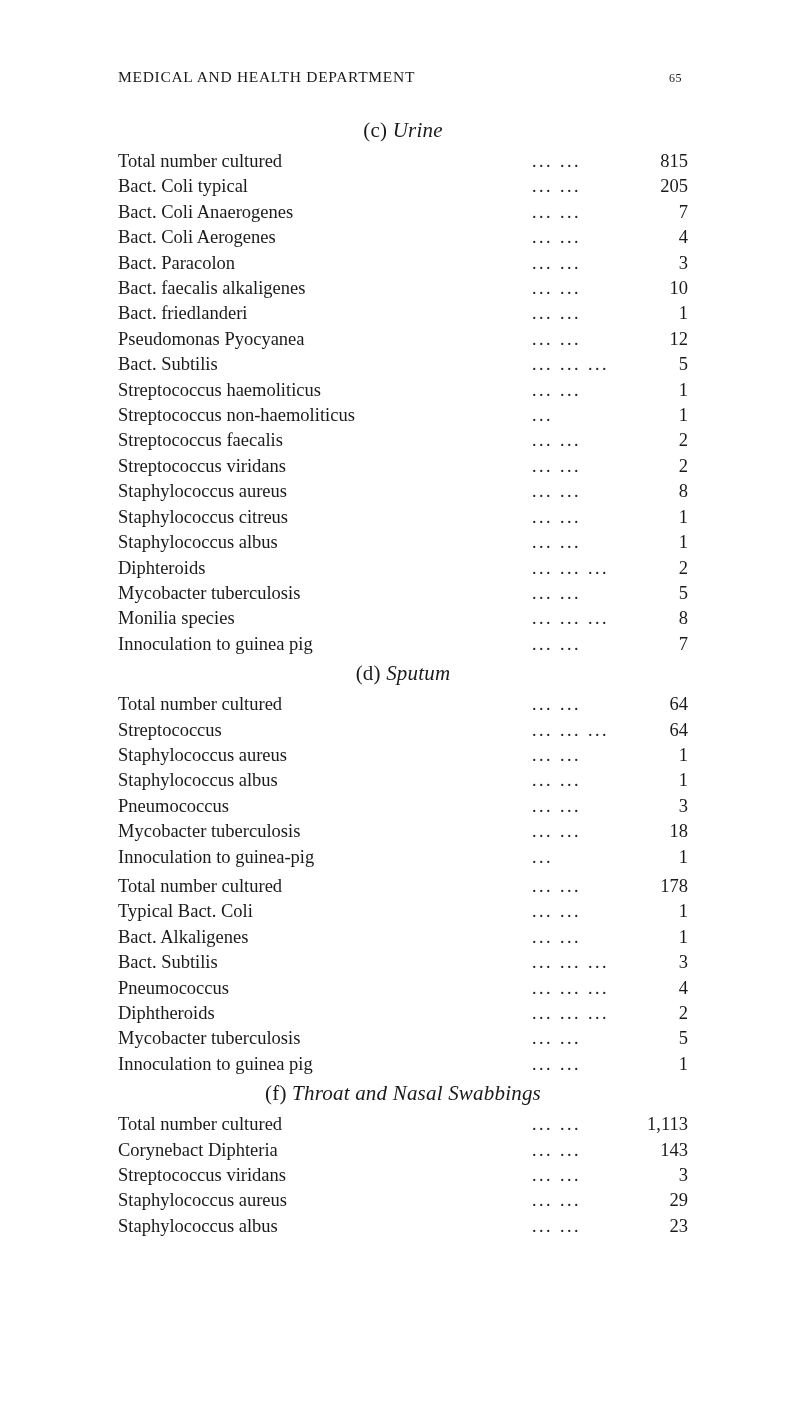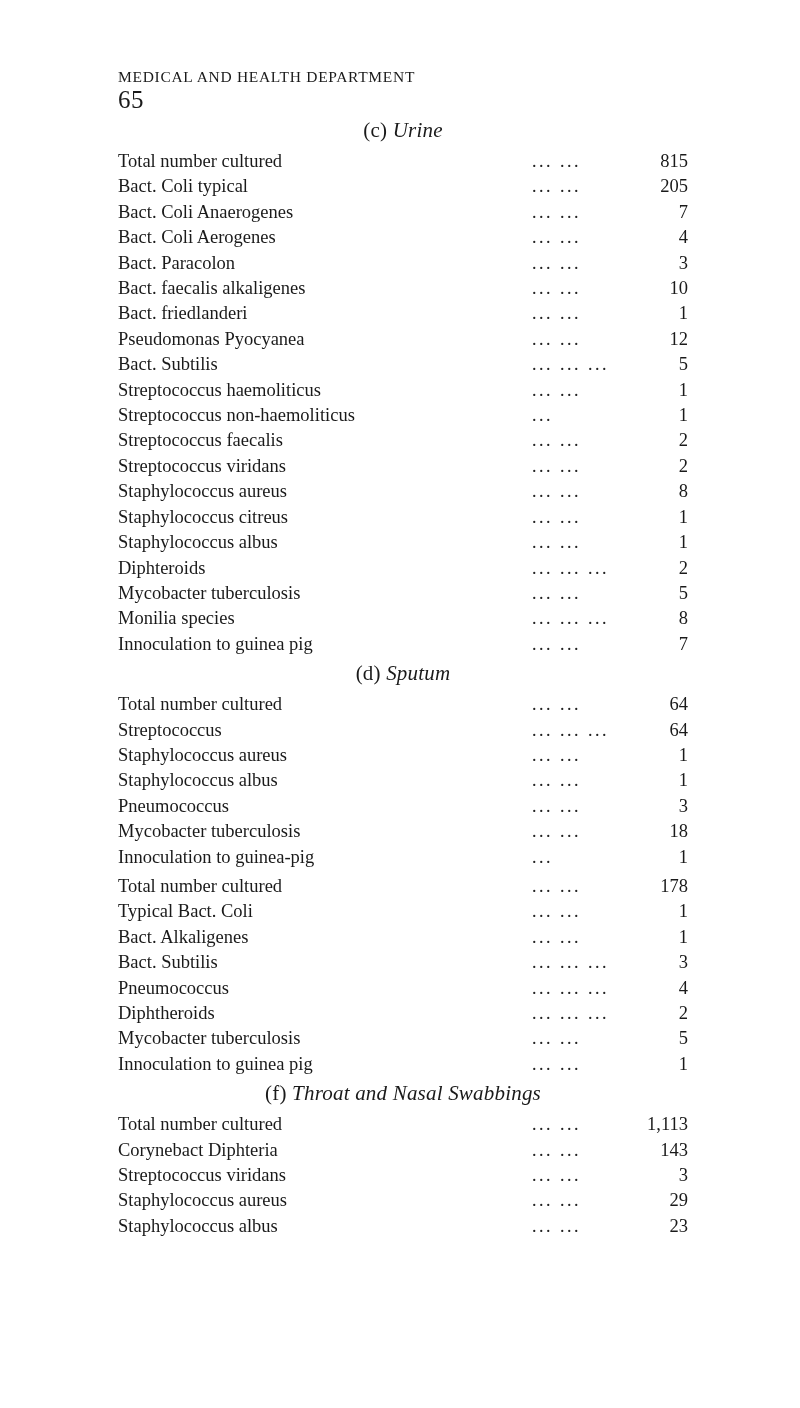--- a/index.html
+++ b/index.html
@@ -27,30 +27,29 @@
     top: 68px;
     left: 0;
     width: 800px;
     padding: 0 118px 0 118px;
     box-sizing: border-box;
     display: flex;
     justify-content: space-between;
     align-items: baseline;
     font-size: 16.5px;
     letter-spacing: 0.6px;
-    flex-direction: column;
   }
   .running-head .rh-title {
     font-variant: small-caps;
     text-transform: uppercase;
     font-size: 15.5px;
     letter-spacing: 0.7px;
   }
   .running-head .rh-page {
-    font-size: 25px;
+    font-size: 12px;
     letter-spacing: 0.5px;
   }
   .content {
     position: absolute;
     top: 118px;
     left: 118px;
     width: 570px;
   }
   .sec-title {
     text-align: center;

